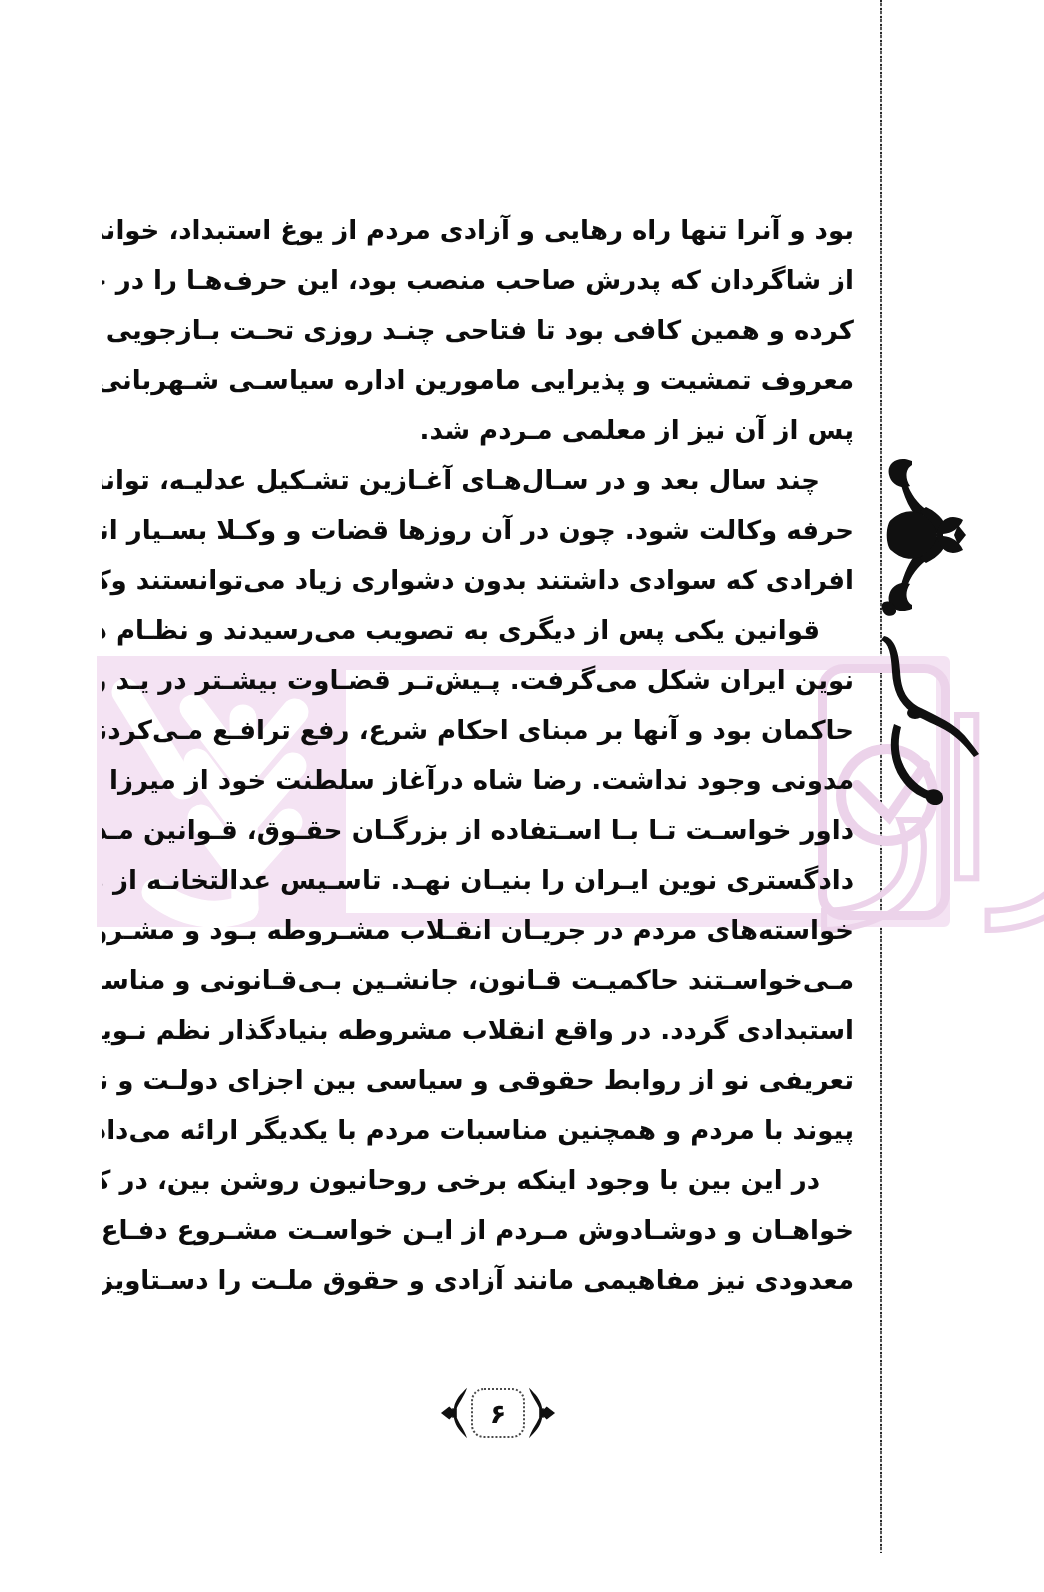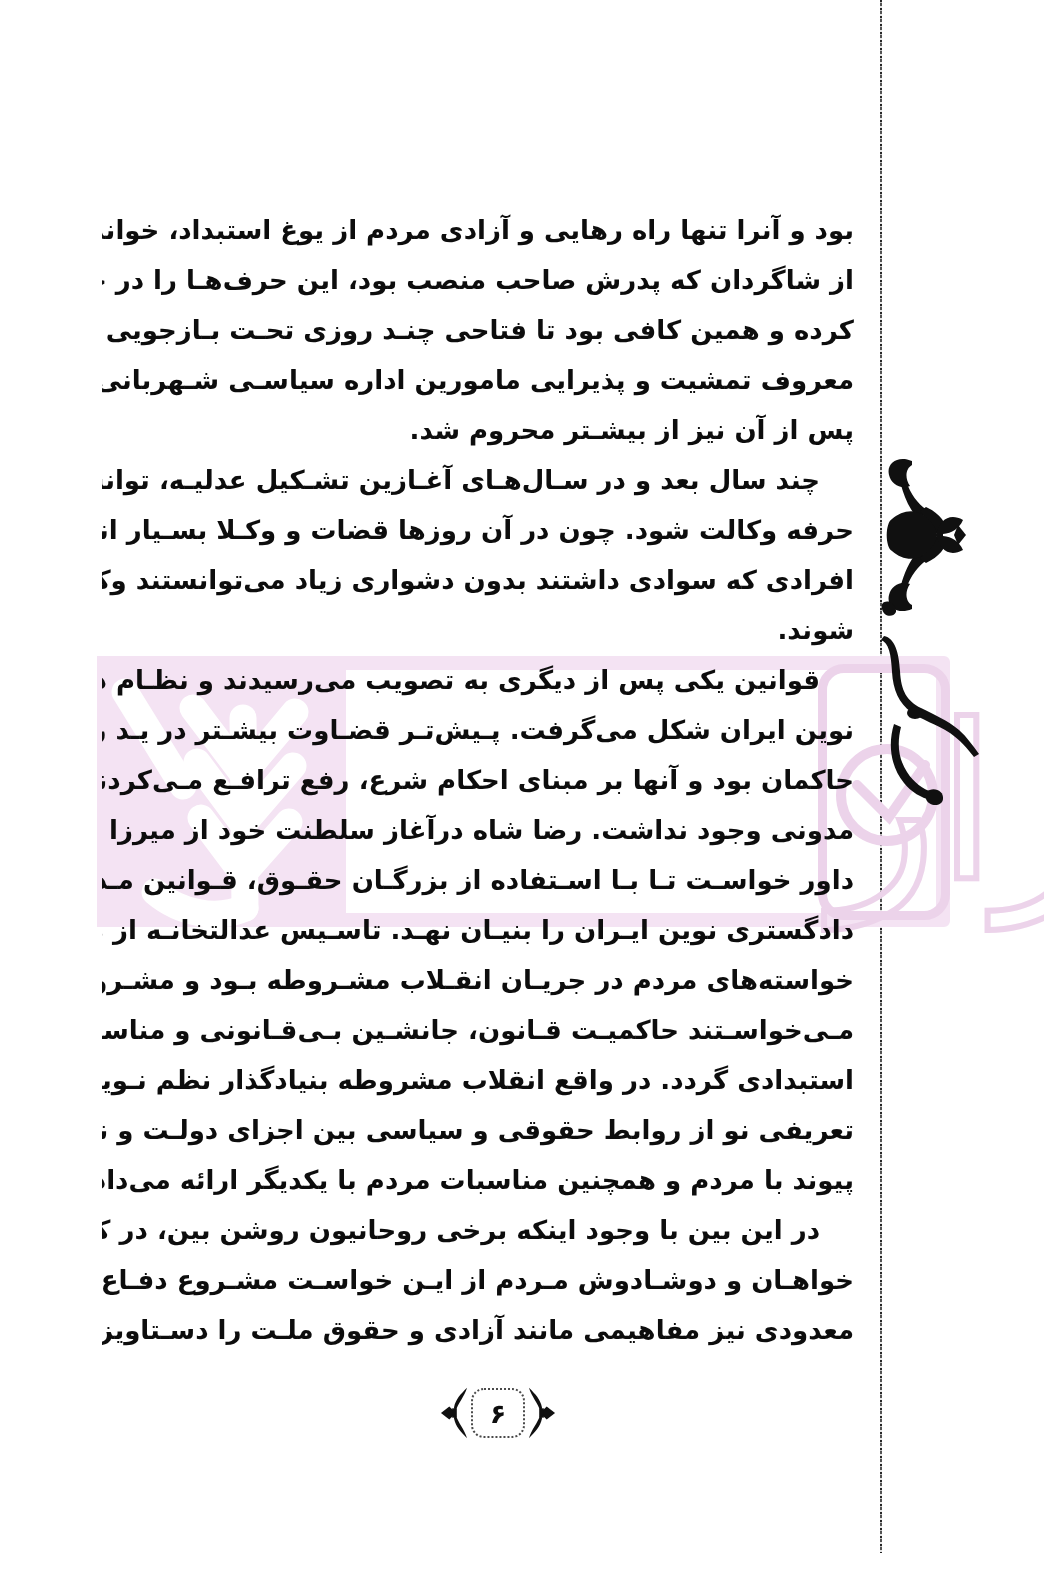--- a/index.html
+++ b/index.html
@@ -140,25 +140,24 @@
       <path d="M16,128 C10,147 12,170 26,187 C33,196 44,202 52,204 L54,196 C45,193 36,187 29,176 C20,162 19,147 23,131 Z"></path>
       <path d="M48,196 C55,190 66,194 65,203 C64,211 51,211 48,203 Z"></path>
     </g>
   </svg>
 
   <div class="text-block">
       <div class="line">بود و آنرا تنها راه رهایی و آزادی مردم از یوغ استبداد، خوانده بـود. یکـی</div>
       <div class="line">از شاگردان که پدرش صاحب منصب بود، این حرف‌هـا را در خانـه تکـرار</div>
       <div class="line">کرده و همین کافی بود تا فتاحی چنـد روزی تحـت بـازجویی و بـه قـول</div>
       <div class="line">معروف تمشیت و پذیرایی مامورین اداره سیاسـی شـهربانی قـرار گیـرد و</div>
-      <div class="line end">پس از آن نیز از بیشـتر محروم شد.</div>
+      <div class="line end">پس از آن نیز از معلمی مـردم شد.</div>
       <div class="line indent">چند سال بعد و در سـال‌هـای آغـازین تشـکیل عدلیـه، توانسـت وارد</div>
       <div class="line">حرفه وکالت شود. چون در آن روزها قضات و وکـلا بسـیار انـدک بودنـد،</div>
       <div class="line">افرادی که سوادی داشتند بدون دشواری زیاد می‌توانستند وکیـل عدلیـه</div>
-      <div class="line end">شوند.</div>
       <div class="line indent">قوانین یکی پس از دیگری به تصویب می‌رسیدند و نظـام دادگسـتری</div>
       <div class="line">نوین ایران شکل می‌گرفت. پـیش‌تـر قضـاوت بیشـتر در یـد روحـانیون و</div>
       <div class="line">حاکمان بود و آنها بر مبنای احکام شرع، رفع ترافـع مـی‌کردنـد و قـوانین</div>
       <div class="line">مدونی وجود نداشت. رضا شاه درآغاز سلطنت خود از میرزا علی اکبرخـان</div>
       <div class="line">داور خواسـت تـا بـا اسـتفاده از بزرگـان حقـوق، قـوانین مـدونی آمـاده و</div>
       <div class="line">دادگستری نوین ایـران را بنیـان نهـد. تاسـیس عدالتخانـه از مهـم‌تـرین</div>
       <div class="line">خواسته‌های مردم  در جریـان انقـلاب مشـروطه بـود و مشـروطه‌خواهـان</div>
       <div class="line">مـی‌خواسـتند حاکمیـت قـانون، جانشـین بـی‌قـانونی و مناسـبات فاسـد</div>
       <div class="line">استبدادی گردد. در واقع انقلاب مشروطه بنیادگذار نظم نـوینی بـود کـه</div>
       <div class="line">تعریفی نو از روابط حقوقی و سیاسی بین اجزای دولـت و نهادهـای آن در</div>

